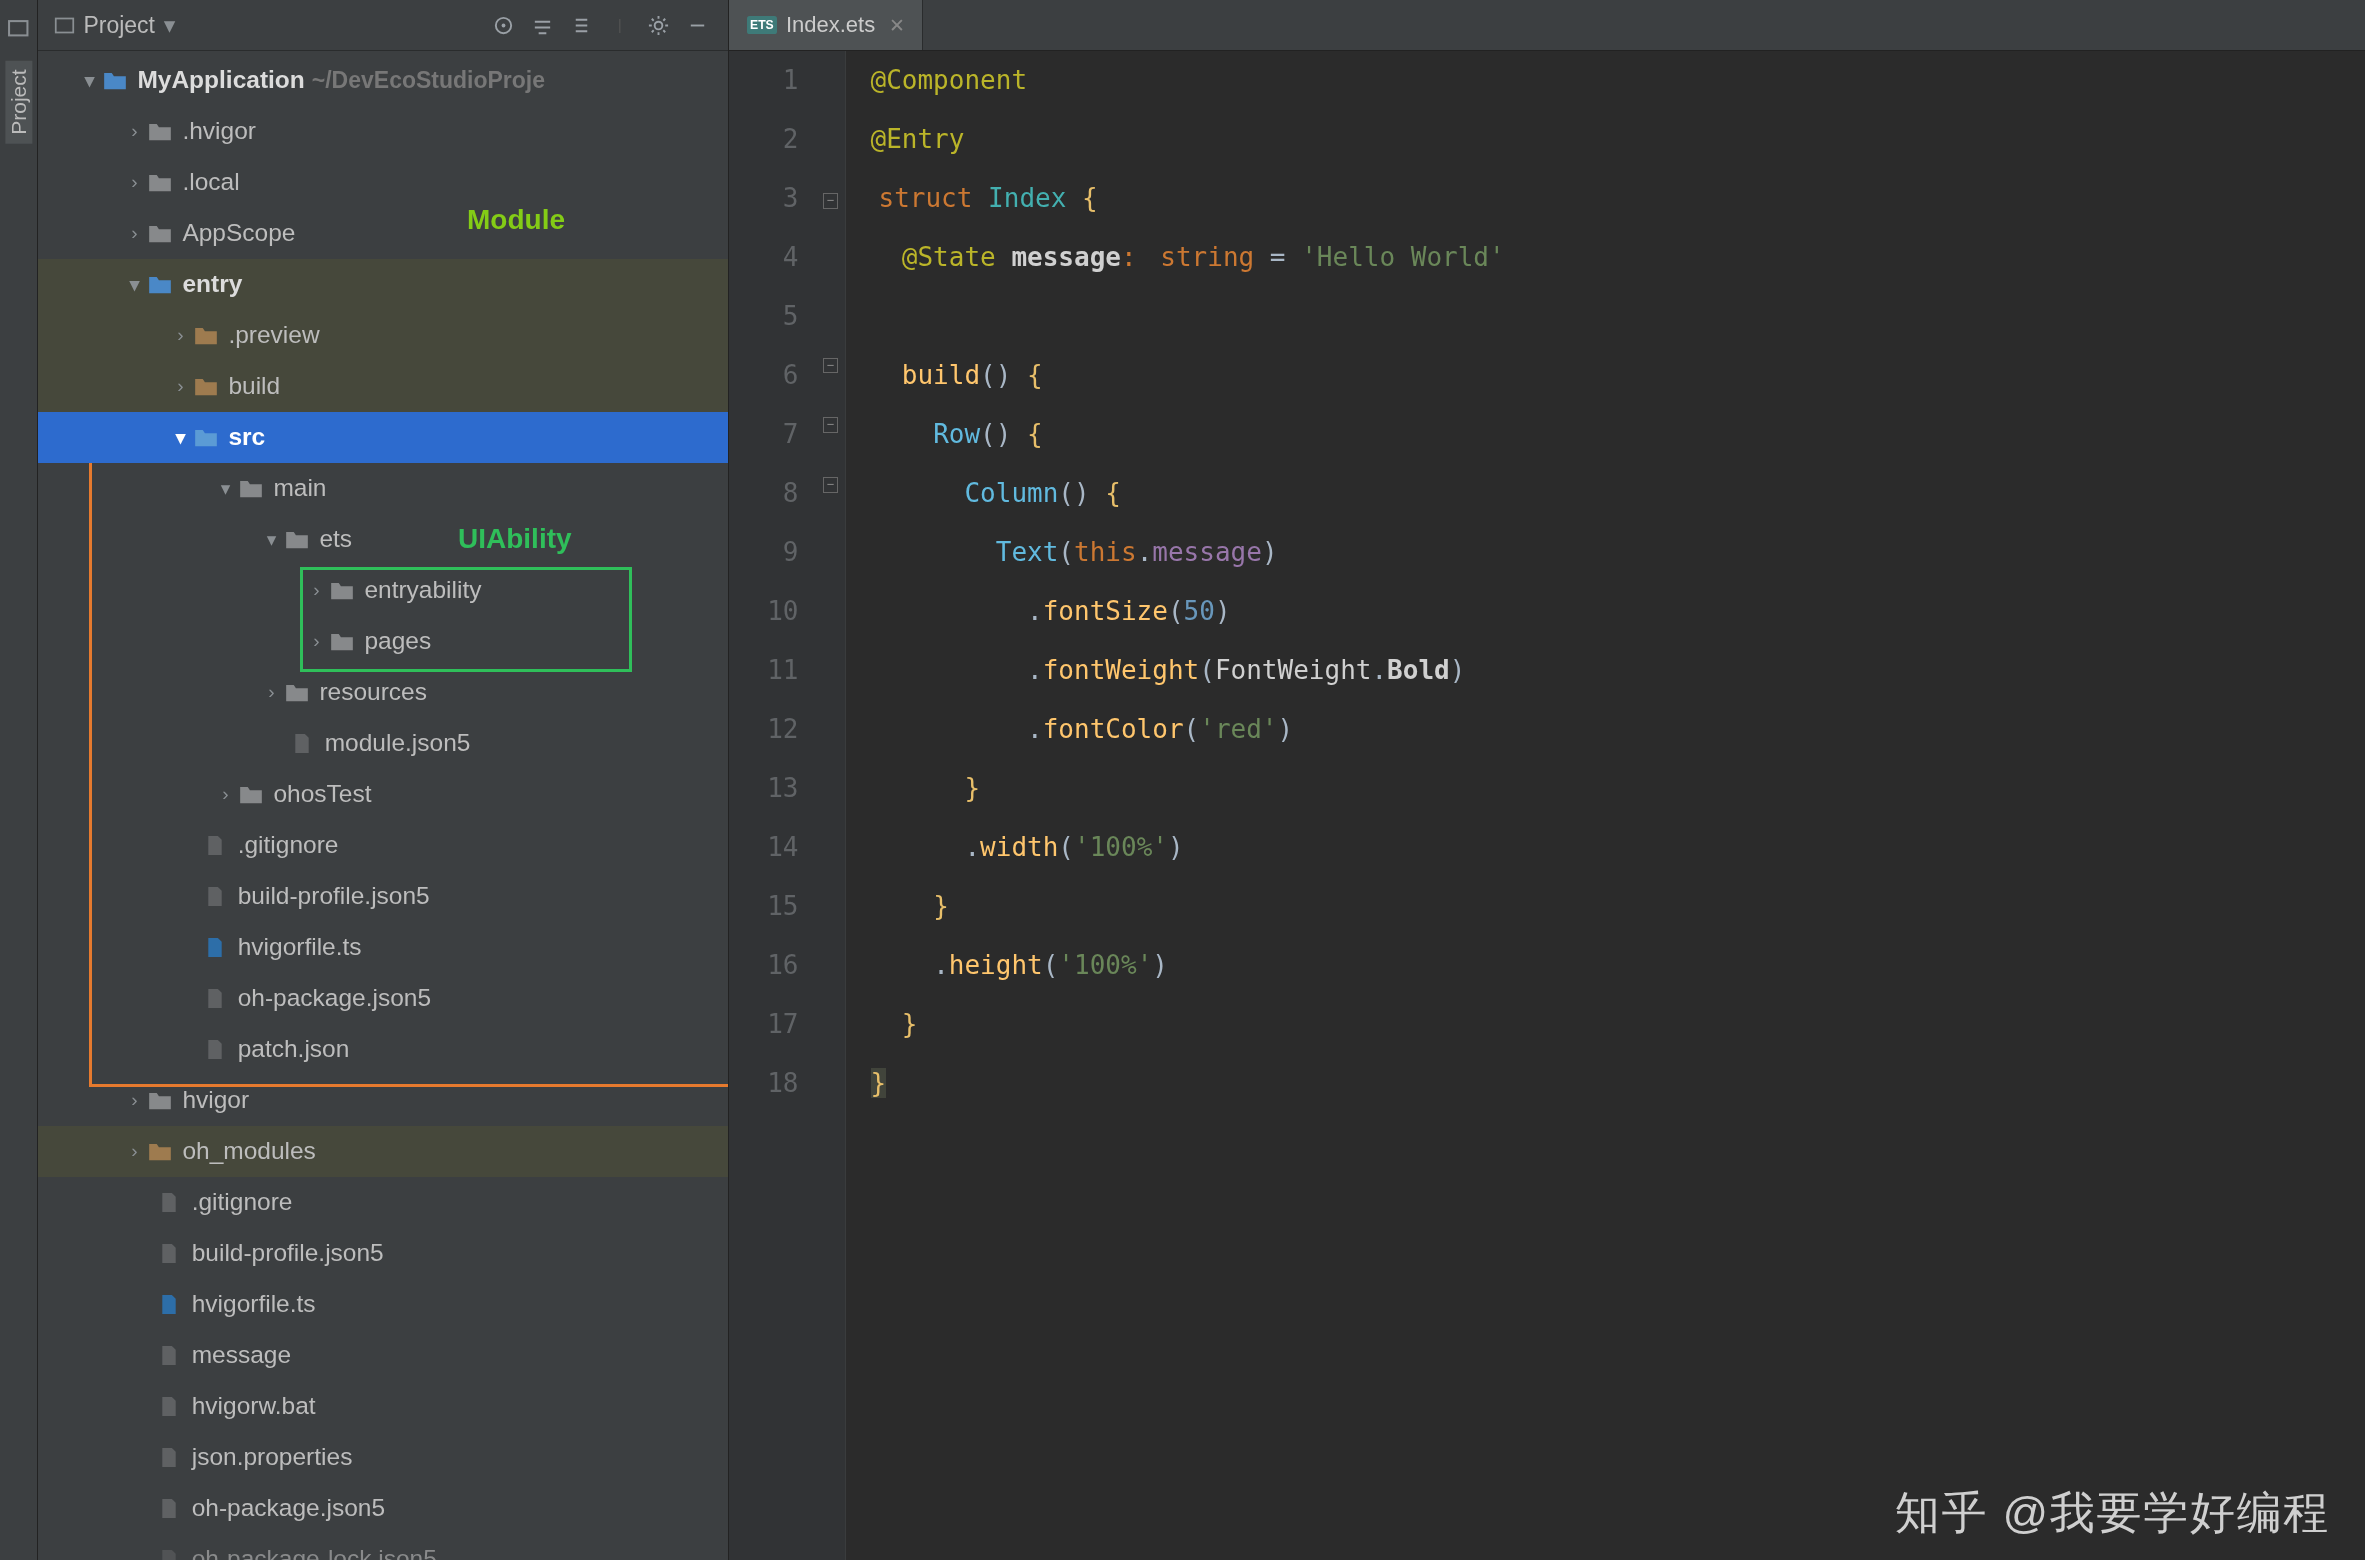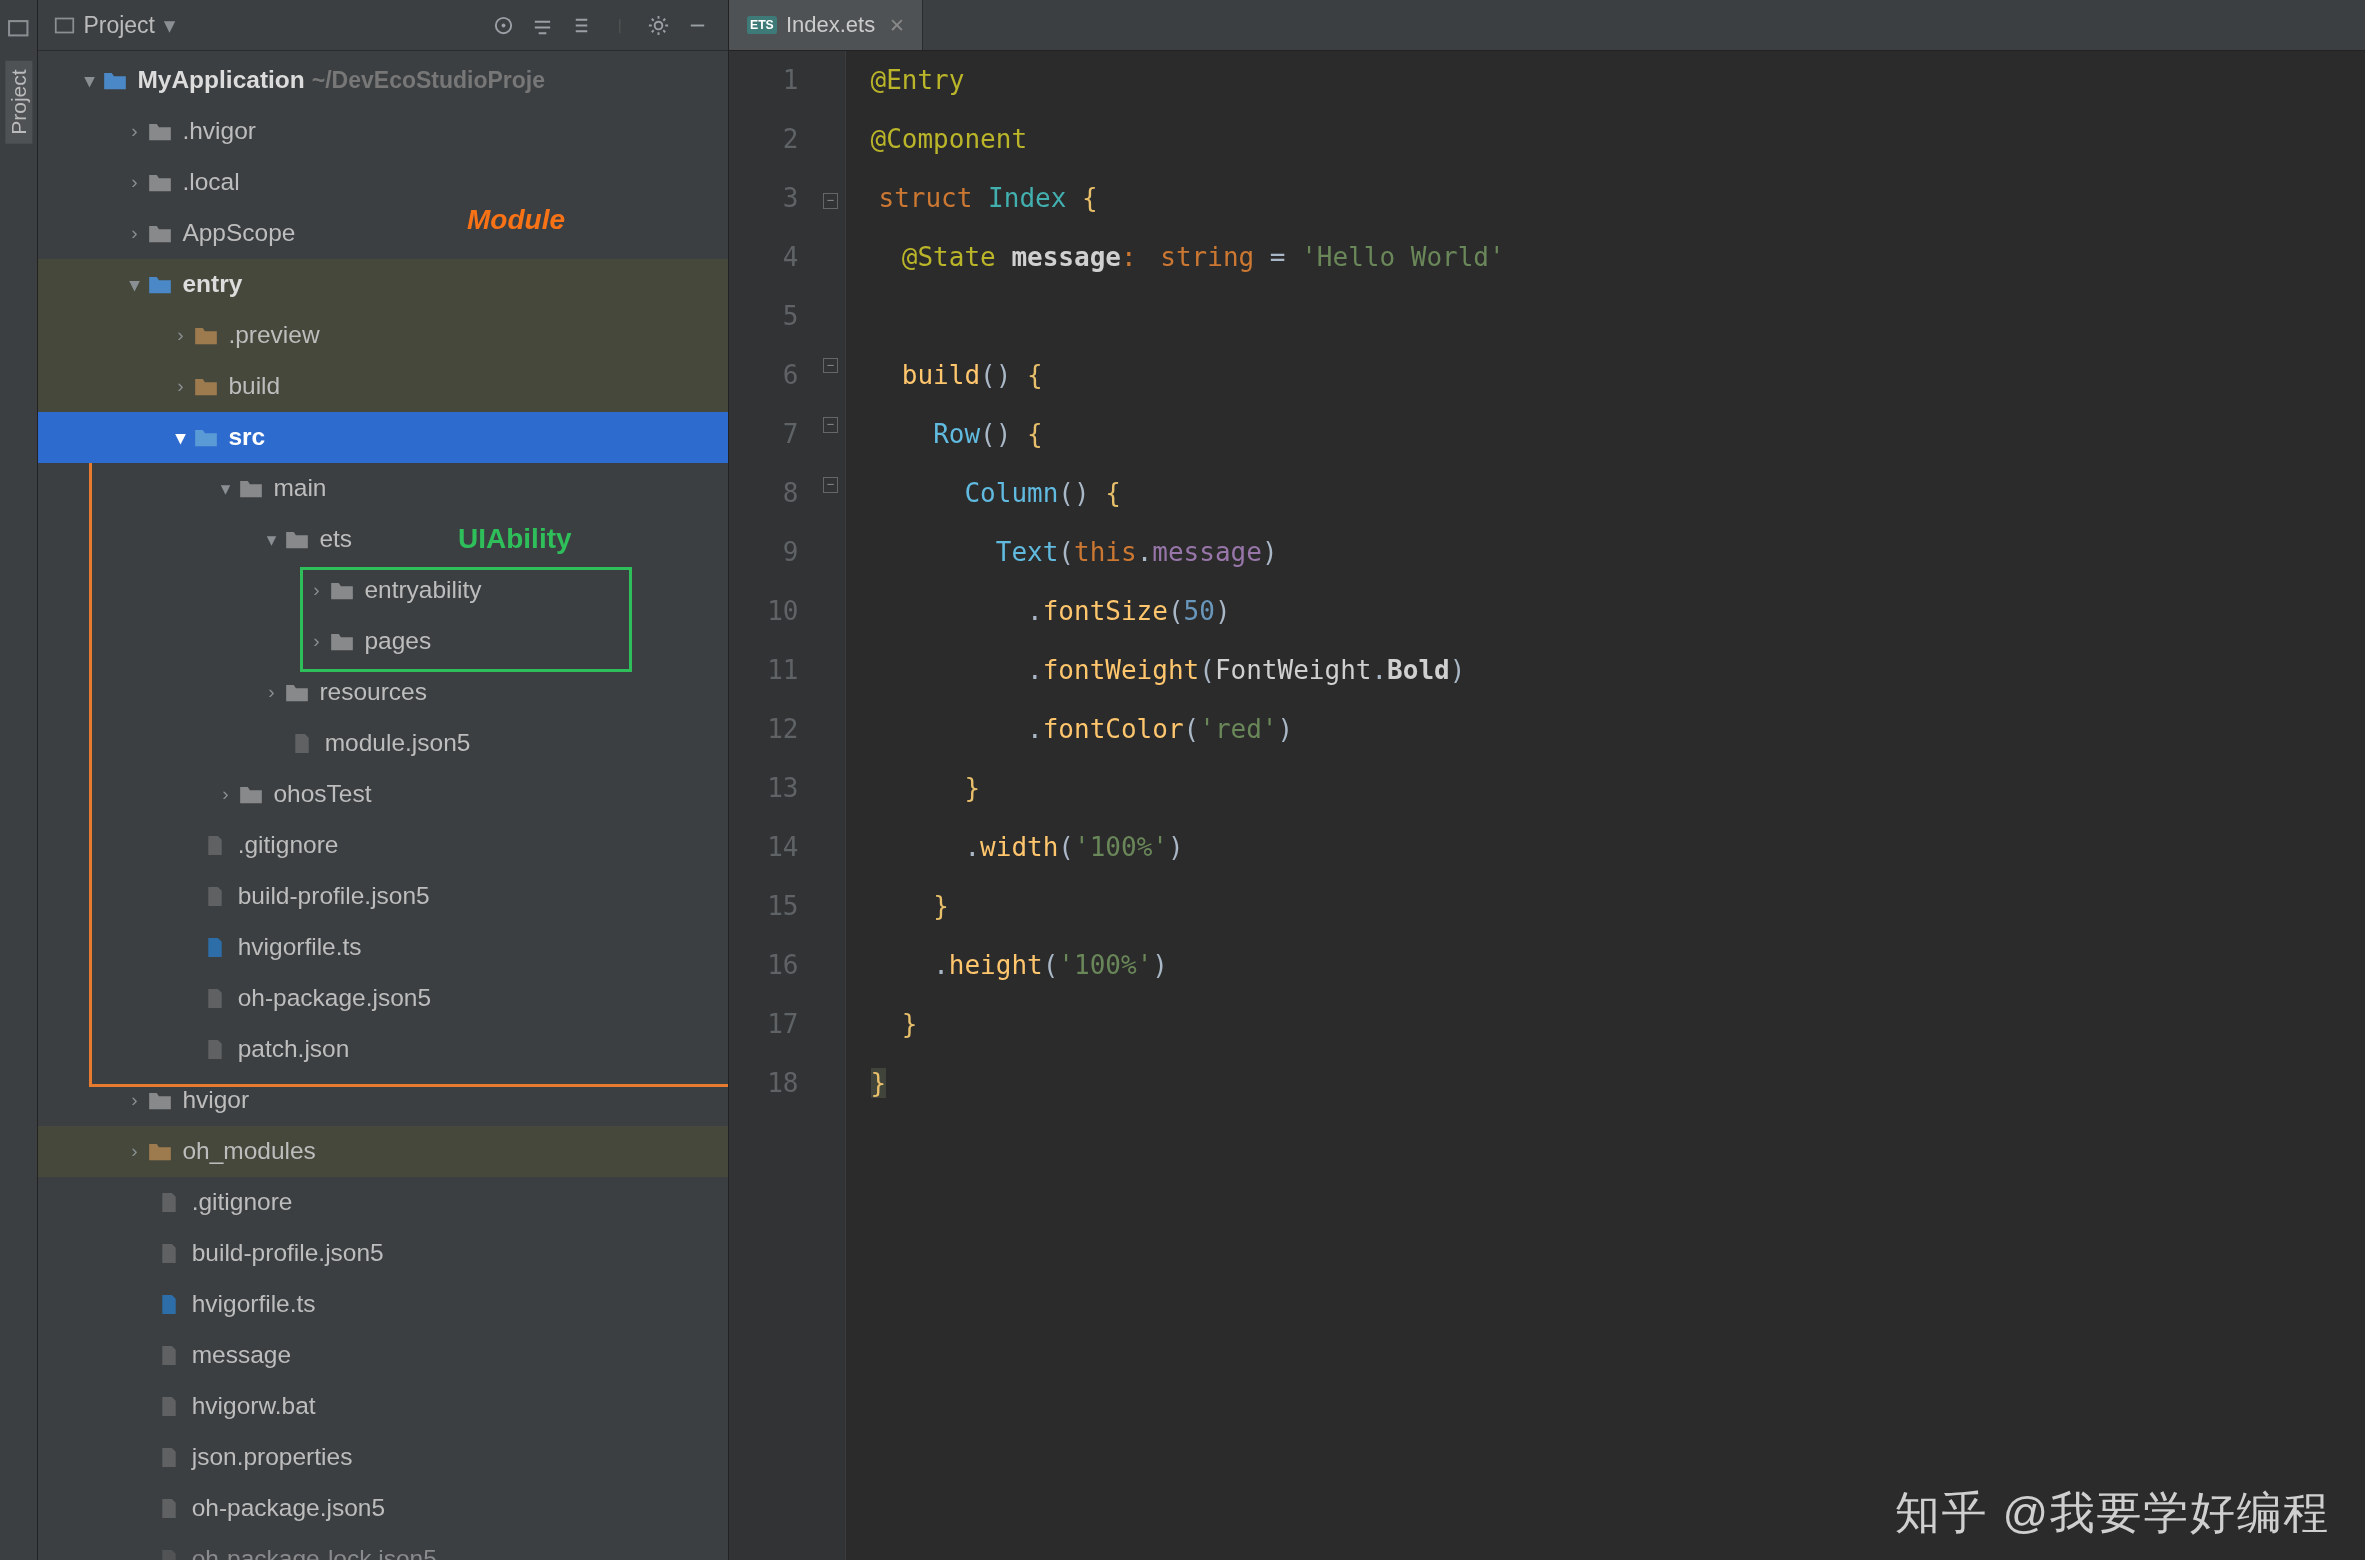--- a/index.html
+++ b/index.html
@@ -107,21 +107,21 @@
       <div class="hicon">
           <svg viewBox="0 0 24 24">
             <path d="M5 12h14" stroke="currentColor" stroke-width="2"></path>
           </svg>
         </div>
     </div>
 
     <div class="tree">
 
       <div class="annot" style="border-color:#e67a2e; left:51px; top:208px; width:674px; height:828px;"></div>
-      <div class="annot-label" style="color:#f97316; left:429px; top:153px;font-style:italic;">Module</div>
+      <div class="annot-label" style="color:#84cc16; left:429px; top:153px;">Module</div>
       <div class="annot" style="border-color:#2fbf5a; left:262px; top:516px; width:332px; height:105px;"></div>
       <div class="annot-label" style="color:#2fbf5a; left:420px; top:472px;">UIAbility</div>
 
       <div class="row bold" style="padding-left:42px">
         <span class="ar">▾</span>
         <span class="ic">
             <svg class="foldsvg" viewBox="0 0 24 20">
               <path class="folder-blue" d="M2 3h7l2 3h11v12H2z"></path>
             </svg>
           </span>
@@ -416,22 +416,22 @@
       </div>
       <div class="foldgut">
         <div style="height:119px"></div>
         <div class="foldm">−</div>
         <div style="height:105px"></div>
         <div class="foldm">−</div>
         <div class="foldm">−</div>
         <div class="foldm">−</div>
       </div>
       <div class="code">
+<div class="ln"><span class="ann">@Component</span></div>
 <div class="ln"><span class="ann">@Entry</span></div>
-<div class="ln"><span class="ann">@Component</span></div>
 <div class="ln"><span class="kw">struct</span> <span class="typ">Index</span> <span class="brace">{</span></div>
 <div class="ln">  <span class="ann">@State</span> <span class="id" style="color:#d0d0d0;font-weight:600">message</span><span class="punc">:</span> <span class="kw">string</span> <span class="id">=</span> <span class="str">'Hello World'</span></div>
 <div class="ln"> </div>
 <div class="ln">  <span class="meth">build</span><span class="id">()</span> <span class="brace">{</span></div>
 <div class="ln">    <span class="call">Row</span><span class="id">()</span> <span class="brace">{</span></div>
 <div class="ln">      <span class="call">Column</span><span class="id">()</span> <span class="brace">{</span></div>
 <div class="ln">        <span class="call">Text</span><span class="id">(</span><span class="this">this</span><span class="dot">.</span><span class="pur">message</span><span class="id">)</span></div>
 <div class="ln">          <span class="dot">.</span><span class="meth">fontSize</span><span class="id">(</span><span class="num">50</span><span class="id">)</span></div>
 <div class="ln">          <span class="dot">.</span><span class="meth">fontWeight</span><span class="id">(</span><span class="id" style="color:#d0d0d0">FontWeight</span><span class="dot">.</span><span class="id" style="color:#d0d0d0;font-weight:600">Bold</span><span class="id">)</span></div>
 <div class="ln">          <span class="dot">.</span><span class="meth">fontColor</span><span class="id">(</span><span class="str">'red'</span><span class="id">)</span></div>

